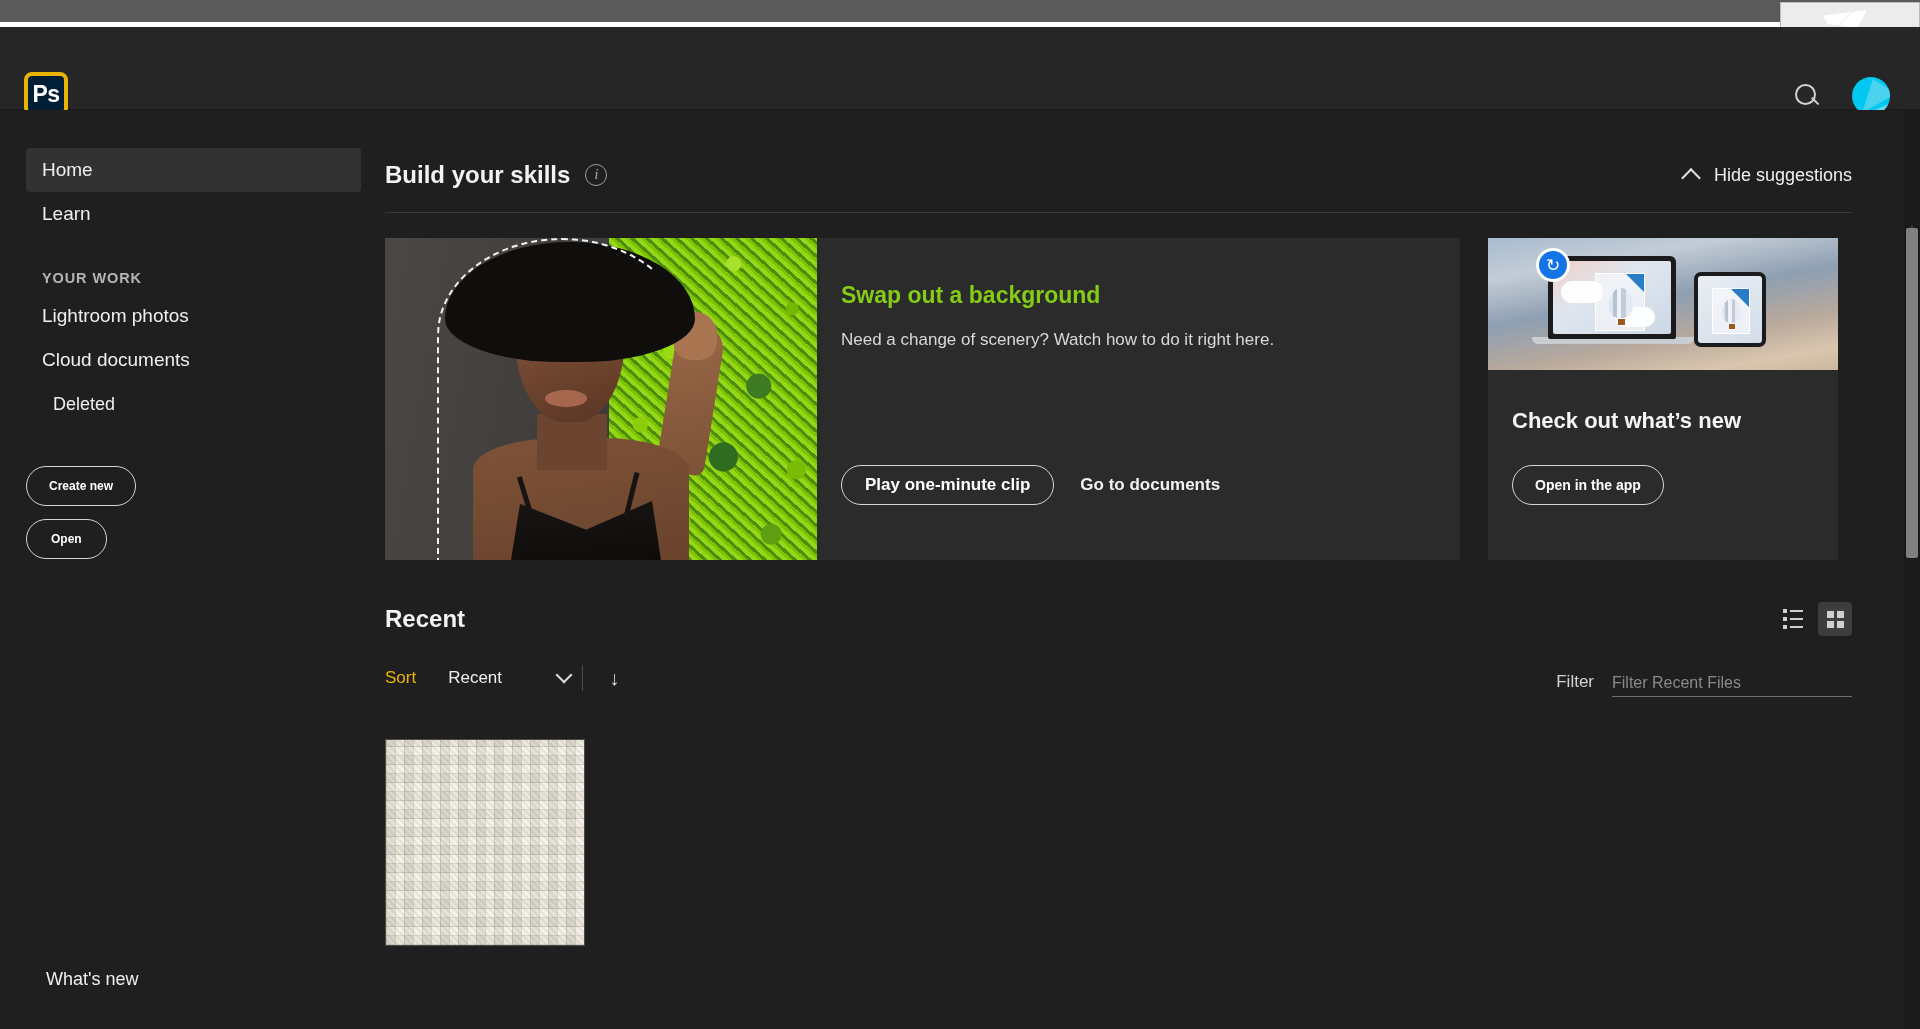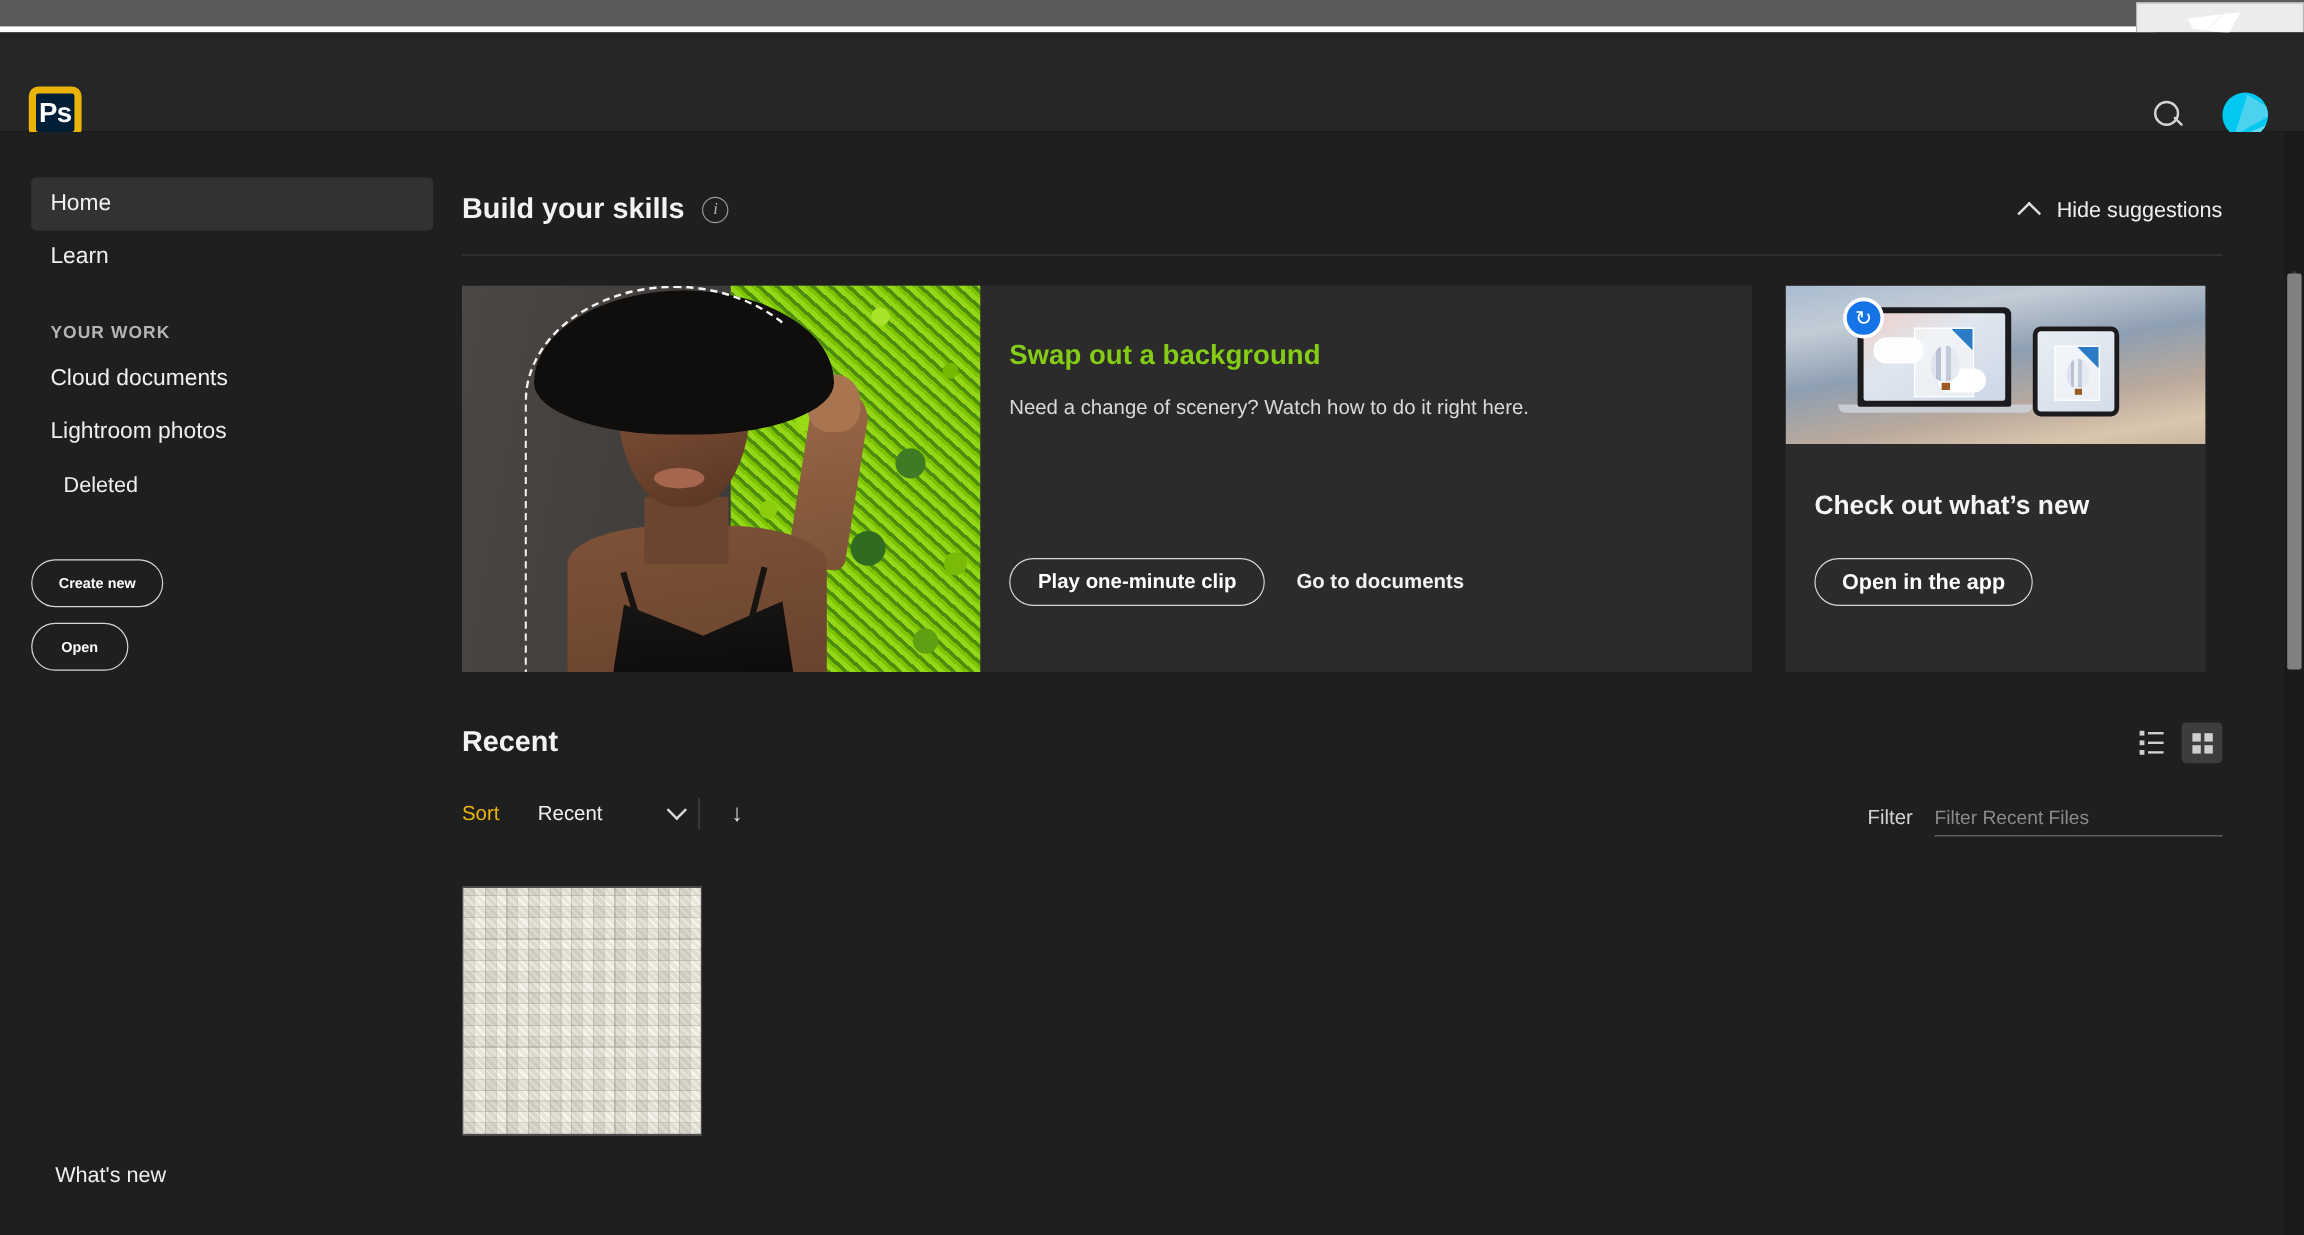--- a/index.html
+++ b/index.html
@@ -30,21 +30,21 @@
     position:absolute; left:0; top:22px; width:1795px; height:5px; background:#ffffff;
   }
 
   
   .appbar{
     position:absolute; left:0; top:27px; width:1920px; height:83px;
     background:#262626; border-bottom:1px solid #1a1a1a;
   }
   .ps-logo{
     position:absolute; left:24px; top:45px; width:44px; height:44px;
-    border:6px solid #eab308; border-radius:8px; background:#001e36;
+    border:4px solid #eab308; border-radius:8px; background:#001e36;
     display:flex; align-items:center; justify-content:center;
     font-size:23px; font-weight:bold; color:#ffffff; letter-spacing:-0.5px;
     font-family:"Liberation Sans", sans-serif;
   }
   .appbar-actions{ position:absolute; right:30px; top:50px; display:flex; align-items:center; gap:30px; }
   .search-icon{ width:30px; height:30px; position:relative; cursor:pointer; }
   .search-icon::before{
     content:""; position:absolute; left:3px; top:3px; width:17px; height:17px;
     border:2.2px solid #d4d4d4; border-radius:50%;
   }
@@ -219,21 +219,21 @@
   .wn-basket{ position:absolute; left:22px; top:45px; width:7px; height:6px; background:#9a5a22; }
   .wn-doc-sm{ position:absolute; left:14px; top:12px; width:38px; height:46px; background:rgba(255,255,255,.52); border:1.2px solid #ffffff;}
   .wn-balloon-sm{ position:absolute; left:9px; top:10px; width:19px; height:24px;
     background:linear-gradient(90deg,#dfe4ee 0 18%,#b9c2d4 18% 34%,#eef1f7 34% 52%,#c4ccdc 52% 70%,#e6eaf2 70% 100%);
     border-radius:50% 50% 46% 46%/62% 62% 38% 38%; }
   .wn-basket-sm{ position:absolute; left:16px; top:35px; width:6px; height:5px; background:#9a5a22; }
   .wn-sync-badge{ position:absolute; left:48px; top:10px; width:34px; height:34px; border-radius:50%;
     background:#1473e6; border:3px solid #ffffff; display:flex; align-items:center; justify-content:center;
     font-size:17px; color:#ffffff; }
   .wn-title{ font-size:22px; font-weight:bold; color:#f5f5f5; margin:38px 0 0 24px; }
-  .btn-open-app{ position:absolute; left:24px; bottom:55px; height:40px; padding:0 22px; font-size:18px; }
+  .btn-open-app{ position:absolute; left:24px; bottom:55px; height:40px; padding:0 22px; font-size:14px; }
 
   
   .recent-head{ display:flex; align-items:center; justify-content:space-between; margin:42px 55px 0 0; }
   .view-toggles{ display:flex; align-items:center; gap:8px; }
   .view-btn{ width:34px; height:34px; border-radius:4px; display:flex; align-items:center; justify-content:center; cursor:pointer; }
   .view-btn.active{ background:#3d3d3d; }
   .list-icon{ display:flex; flex-direction:column; gap:4px; }
   .list-row{ display:flex; align-items:center; gap:3px; }
   .list-row i{ display:block; width:4px; height:4px; background:#cfcfcf; }
   .list-row b{ display:block; width:13px; height:2px; background:#cfcfcf; }
@@ -310,24 +310,24 @@
     <div class="nav-item active">
       <span>Home</span>
     </div>
     <div class="nav-item">
       <span>Learn</span>
     </div>
 
     <div class="nav-group-title">YOUR WORK</div>
 
     <div class="nav-item">
+      <span>Lightroom photos</span>
+    </div>
+    <div class="nav-item">
       <span>Cloud documents</span>
-    </div>
-    <div class="nav-item">
-      <span>Lightroom photos</span>
     </div>
     <div class="nav-item sub">
       <span>Deleted</span>
     </div>
 
     <div class="sidebar-buttons">
       <div class="pill-btn btn-create-new">Create new</div>
       <br>
       <div class="pill-btn btn-open">Open</div>
     </div>

